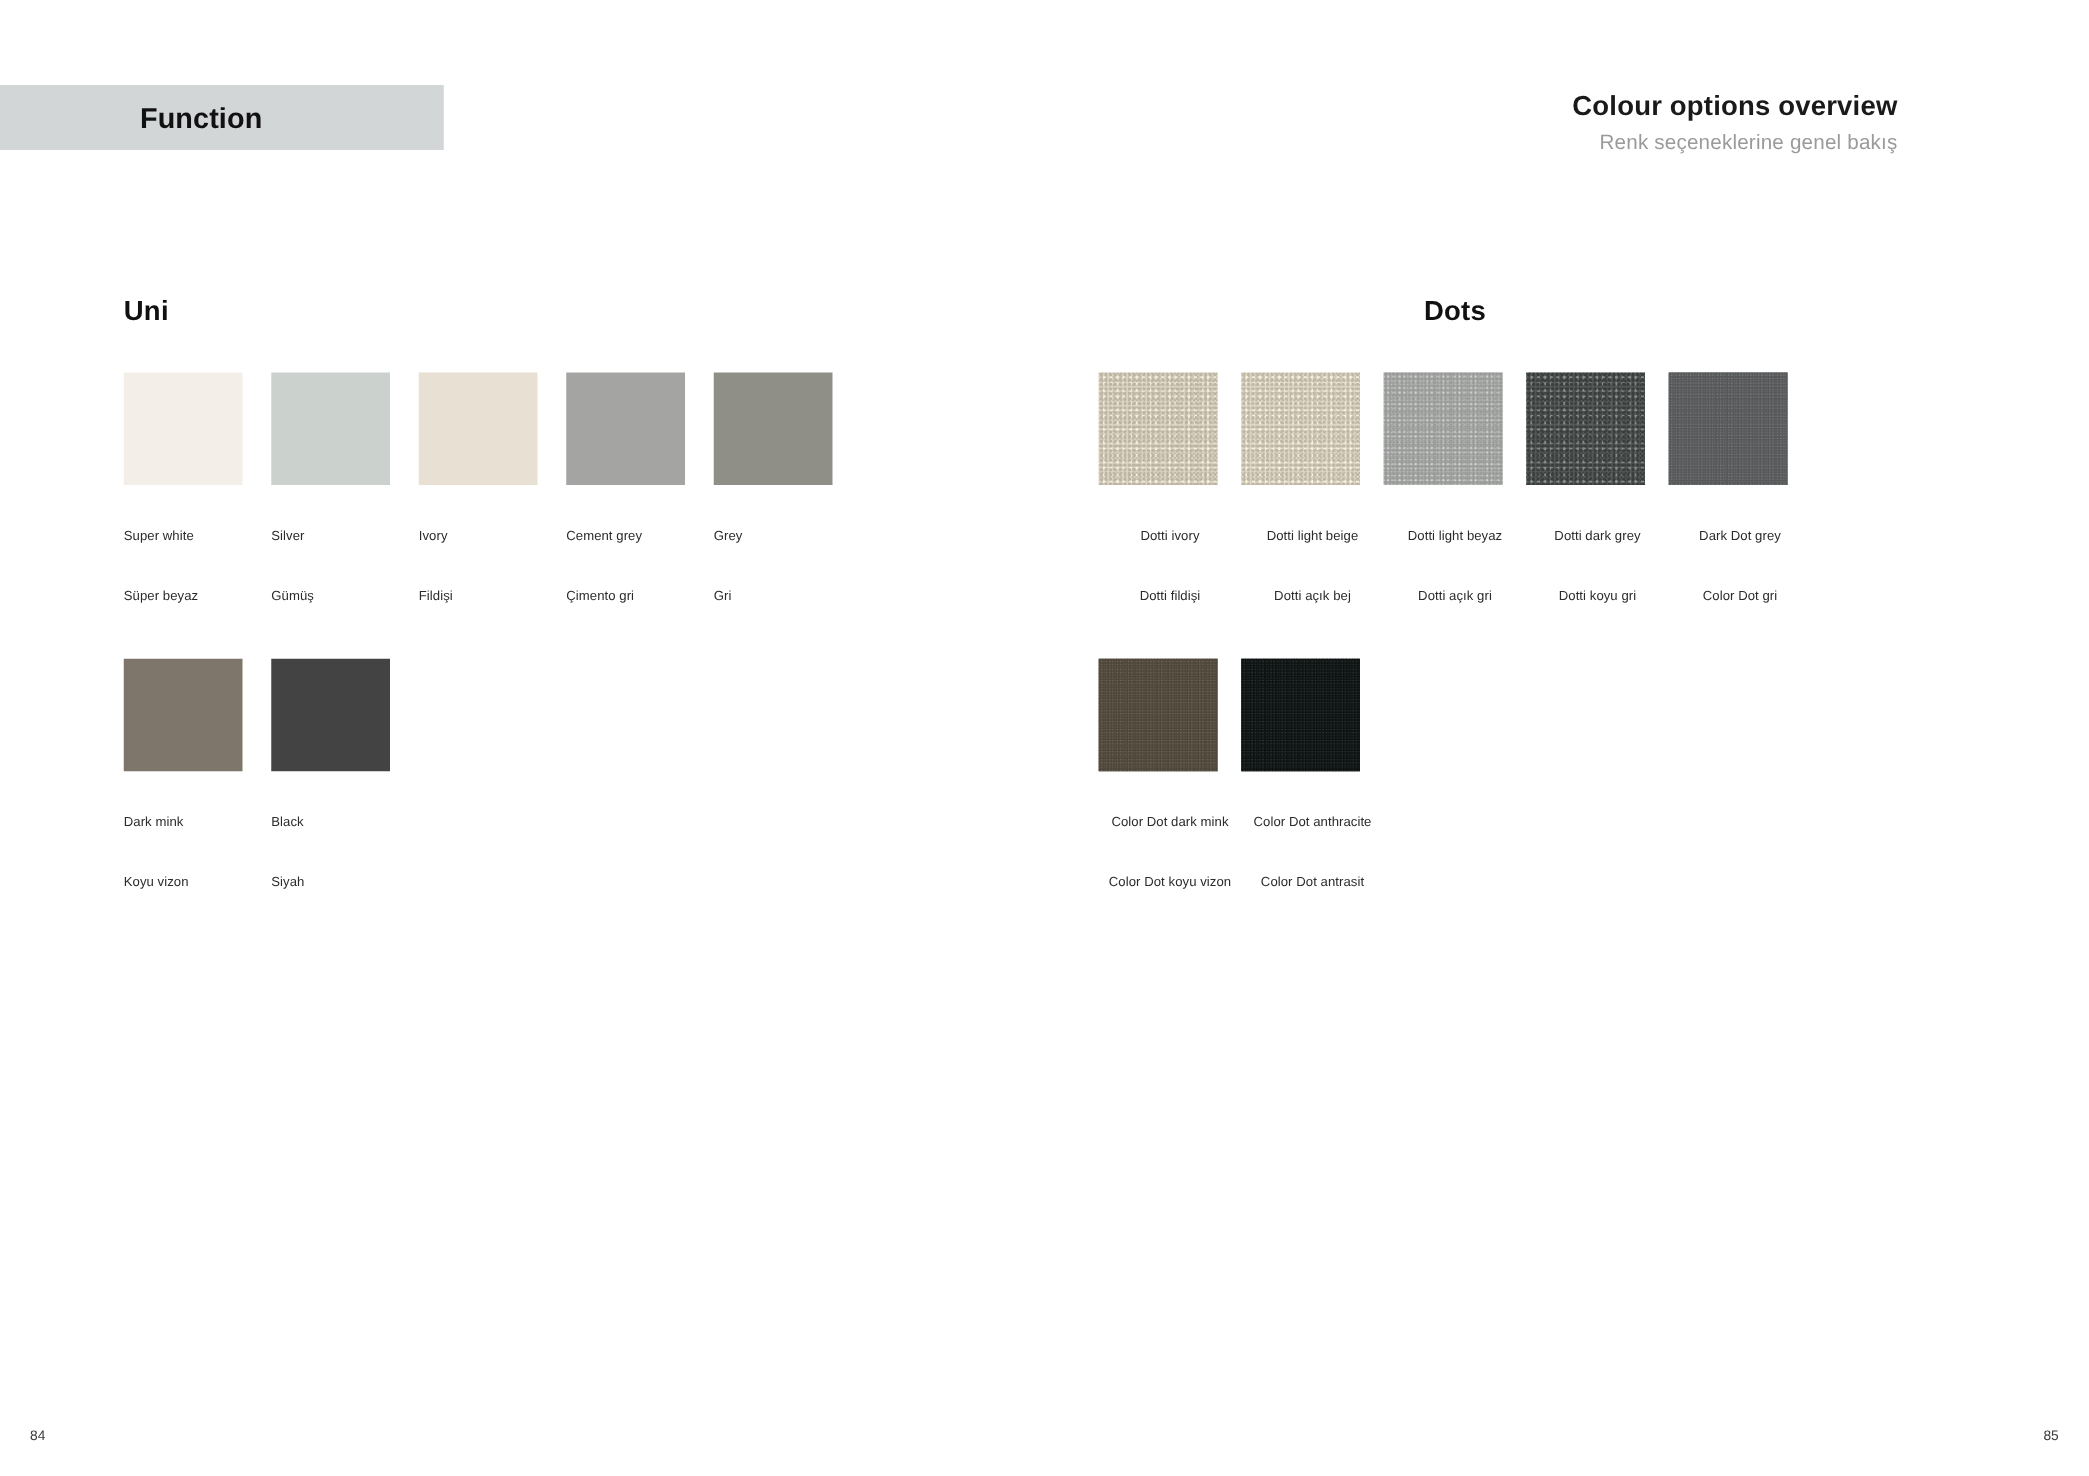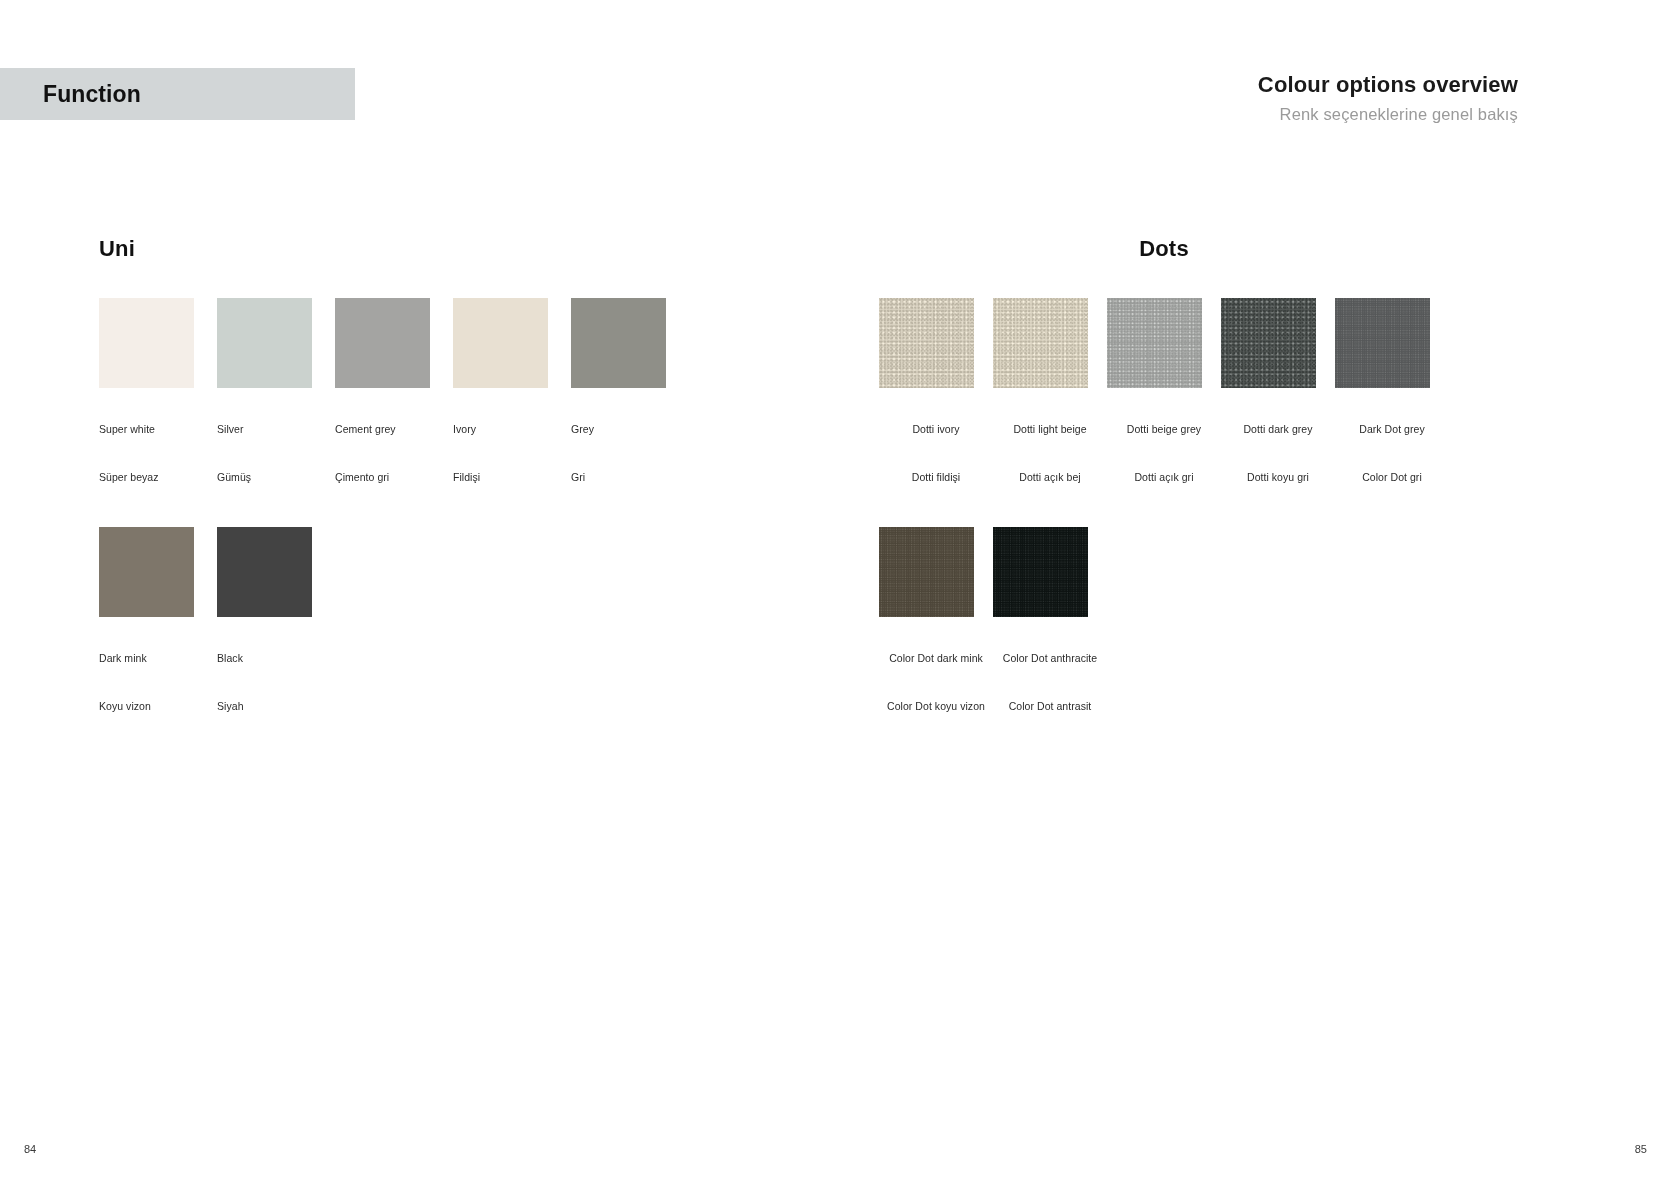--- a/index.html
+++ b/index.html
@@ -21,21 +21,21 @@
     position: absolute;
     left: 0;
     top: 68px;
     width: 355px;
     height: 52px;
     background: #d2d6d7;
     display: flex;
     align-items: center;
   }
   .section-tab-label {
-    margin-left: 43px;
+    margin-left: 112px;
     font-size: 23px;
     font-weight: 600;
     color: #111111;
     letter-spacing: 0.1px;
   }
 
   .header-right {
     position: absolute;
     right: 153px;
     top: 70px;
@@ -142,31 +142,31 @@
           </div>
         </div>
         <div class="swatch-cell w-uni">
           <div class="swatch-chip" style="background-color:#CBD2CE;"></div>
           <div class="swatch-labels">
             <div class="swatch-label-en">Silver</div>
             <div class="swatch-label-tr">Gümüş</div>
           </div>
         </div>
         <div class="swatch-cell w-uni">
+          <div class="swatch-chip" style="background-color:#E8E0D2;"></div>
+          <div class="swatch-labels">
+            <div class="swatch-label-en">Ivory</div>
+            <div class="swatch-label-tr">Fildişi</div>
+          </div>
+        </div>
+        <div class="swatch-cell w-uni">
           <div class="swatch-chip" style="background-color:#A4A4A2;"></div>
           <div class="swatch-labels">
             <div class="swatch-label-en">Cement grey</div>
             <div class="swatch-label-tr">Çimento gri</div>
-          </div>
-        </div>
-        <div class="swatch-cell w-uni">
-          <div class="swatch-chip" style="background-color:#E8E0D2;"></div>
-          <div class="swatch-labels">
-            <div class="swatch-label-en">Ivory</div>
-            <div class="swatch-label-tr">Fildişi</div>
           </div>
         </div>
         <div class="swatch-cell w-uni">
           <div class="swatch-chip" style="background-color:#8F8F88;"></div>
           <div class="swatch-labels">
             <div class="swatch-label-en">Grey</div>
             <div class="swatch-label-tr">Gri</div>
           </div>
         </div>
       </div>
@@ -203,21 +203,21 @@
         <div class="swatch-cell w-dots">
           <div class="swatch-chip dots-chip" style="background-color:#E0D9C7;background-image:radial-gradient(rgb(190,183,165) 1px, transparent 1.6px),radial-gradient(rgb(250,243,225) 1px, transparent 1.6px),radial-gradient(rgb(190,183,165) 0.7px, transparent 1.3px);background-size:3.8px 3.8px,5.206px 5.206px,3.078px 3.078px;background-position:0 0,1.9px 1.2666666666666666px,1.2666666666666666px 2.235294117647059px;"></div>
           <div class="swatch-labels">
             <div class="swatch-label-en">Dotti light beige</div>
             <div class="swatch-label-tr">Dotti açık bej</div>
           </div>
         </div>
         <div class="swatch-cell w-dots">
           <div class="swatch-chip dots-chip" style="background-color:#B9BBB9;background-image:radial-gradient(rgb(151,153,151) 1px, transparent 1.6px),radial-gradient(rgb(211,213,211) 1px, transparent 1.6px),radial-gradient(rgb(151,153,151) 0.7px, transparent 1.3px);background-size:3.2px 3.2px,4.384px 4.384px,2.5920000000000005px 2.5920000000000005px;background-position:0 0,1.6px 1.0666666666666667px,1.0666666666666667px 1.8823529411764708px;"></div>
           <div class="swatch-labels">
-            <div class="swatch-label-en">Dotti beige grey</div>
+            <div class="swatch-label-en">Dotti light beyaz</div>
             <div class="swatch-label-tr">Dotti açık gri</div>
           </div>
         </div>
         <div class="swatch-cell w-dots">
           <div class="swatch-chip dots-chip" style="background-color:#555A58;background-image:radial-gradient(rgb(57,62,60) 1px, transparent 1.6px),radial-gradient(rgb(140,145,143) 1px, transparent 1.6px),radial-gradient(rgb(57,62,60) 0.7px, transparent 1.3px);background-size:3.8px 3.8px,5.206px 5.206px,3.078px 3.078px;background-position:0 0,1.9px 1.2666666666666666px,1.2666666666666666px 2.235294117647059px;"></div>
           <div class="swatch-labels">
             <div class="swatch-label-en">Dotti dark grey</div>
             <div class="swatch-label-tr">Dotti koyu gri</div>
           </div>
         </div>

